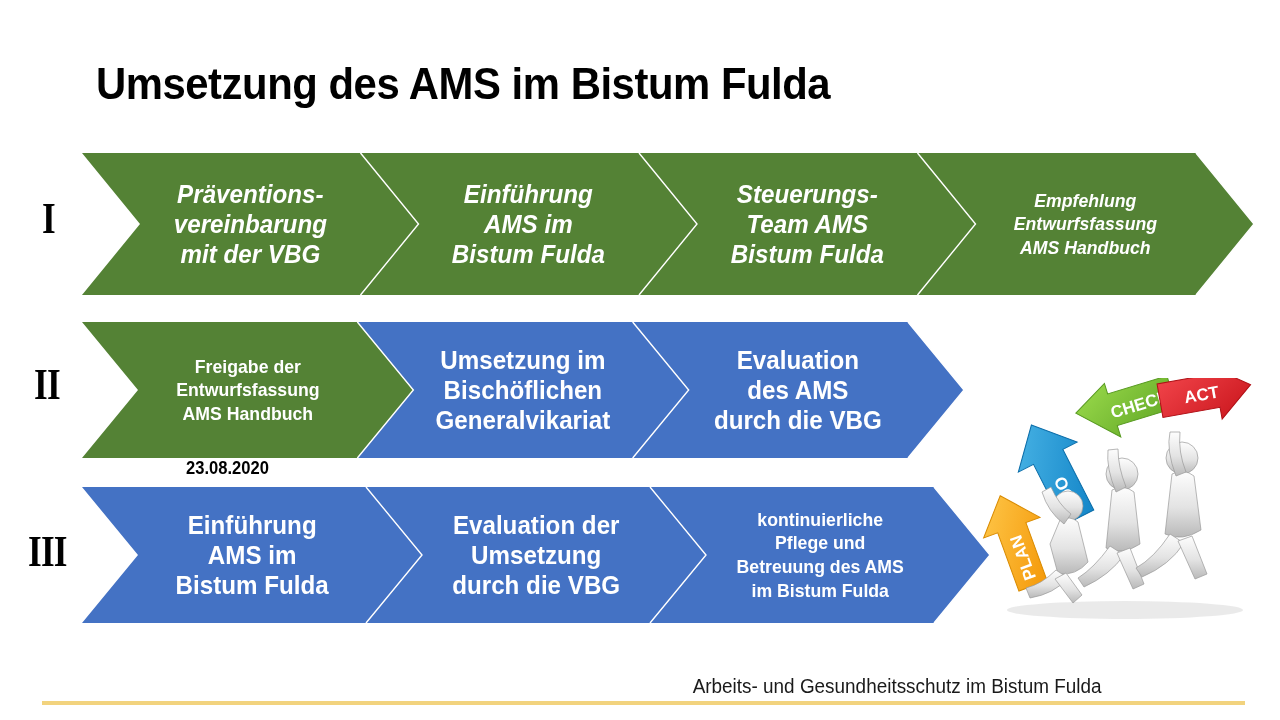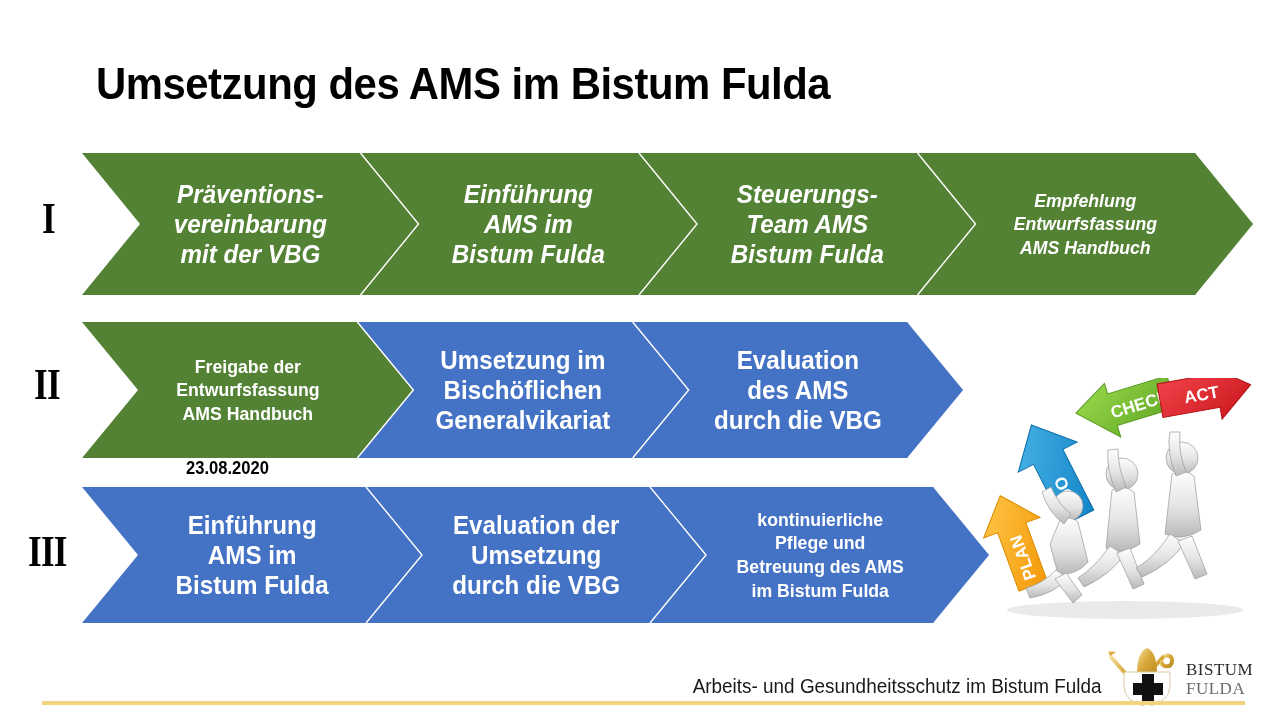--- a/index.html
+++ b/index.html
@@ -238,41 +238,15 @@
         <path d="M212 96 q12 -6 22 2 l7 54 q-19 12 -36 4 Z"></path>
         <path d="M216 98 q-10 -26 -6 -44 l10 0 q-2 20 6 40 Z"></path>
         <path d="M210 156 q-16 24 -34 34 l6 9 q28 -12 42 -34 Z"></path>
         <path d="M232 158 l15 38 l-12 5 l-17 -38 Z"></path>
       </g>
     </svg>
   </div>
 
   <div class="footer-text">Arbeits- und Gesundheitsschutz im Bistum Fulda</div>
 
-  <div class="logo">
-    <svg viewBox="0 0 150 62" width="150" height="62" aria-hidden="true">
-      <defs>
-        <linearGradient id="gold" x1="0" y1="0" x2="1" y2="1">
-          <stop offset="0%" stop-color="#F7E2A0"></stop>
-          <stop offset="45%" stop-color="#D9A93B"></stop>
-          <stop offset="100%" stop-color="#B98A1E"></stop>
-        </linearGradient>
-      </defs>
-
-      <path d="M8 12 L40 48" stroke="url(#gold)" stroke-width="4" fill="none"></path>
-      <path d="M8 12 l-2 -5 l8 1 Z" fill="url(#gold)"></path>
-
-      <path d="M62 12 L30 48" stroke="url(#gold)" stroke-width="4" fill="none"></path>
-      <path d="M62 12 q8 -2 8 5 q0 6 -7 5 q-4 -1 -3 -5" fill="none" stroke="url(#gold)" stroke-width="4"></path>
-
-      <path d="M35 30 q0 -22 10 -26 q10 4 10 26 q-10 6 -20 0 Z" fill="url(#gold)"></path>
-
-      <path d="M22 28 h46 v14 q0 16 -23 21 q-23 -5 -23 -21 Z" fill="#ffffff" stroke="#d9c9a0" stroke-width="1"></path>
-
-      <path d="M40 30 h12 v9 h9 v12 h-9 v10 h-12 v-10 h-9 v-12 h9 Z" fill="#111111"></path>
-
-      <text x="84" y="31" font-family="'Liberation Serif',serif" font-size="17" fill="#2b2b2b" letter-spacing="0.5" id="logo-l1">BISTUM</text>
-      <text x="84" y="50" font-family="'Liberation Serif',serif" font-size="17" fill="#6b6b6b" letter-spacing="0.5" id="logo-l2">FULDA</text>
-    </svg>
-  </div>
 
   <div class="gold-rule"></div>
 </div>
 
 </body></html>

